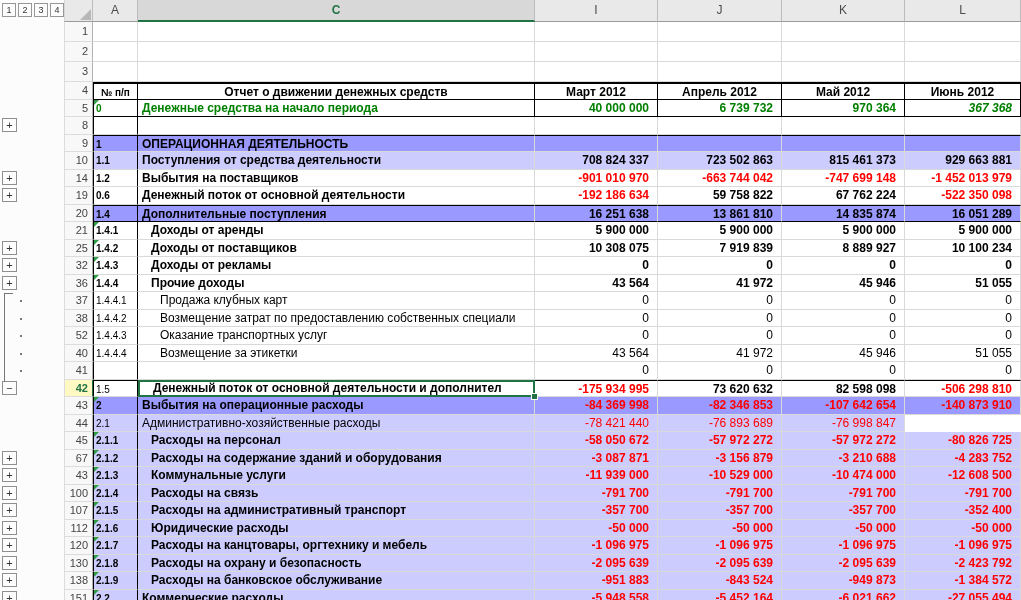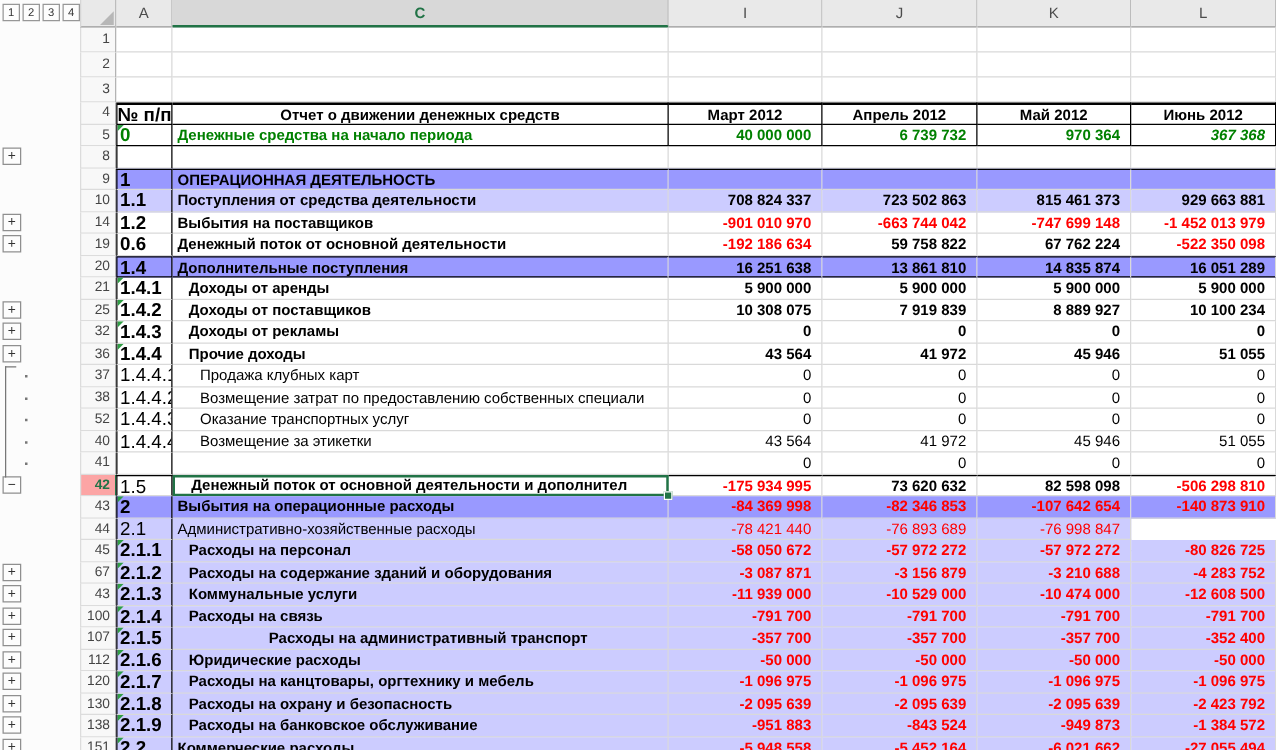--- a/index.html
+++ b/index.html
@@ -20,24 +20,24 @@
   
   .row{display:flex;height:17.5px;line-height:17px;box-sizing:border-box;}
   .row.tall{height:20px;line-height:19px;}
   .oc{width:64px;flex:none;position:relative;background:#fcfcfc;}
   .ob{position:absolute;left:2px;top:1px;width:15px;height:14px;box-sizing:border-box;border:1px solid #8f8f8f;
       background:#fdfdfd;font-size:11px;line-height:12px;text-align:center;color:#333;}
   .dot{position:absolute;left:20px;top:8px;width:2px;height:2px;background:#777;}
   .rn{width:29px;flex:none;box-sizing:border-box;background:#f8f8f8;border-left:1px solid #dcdcdc;
       border-right:1px solid #b3b3b3;border-bottom:1px solid #dcdcdc;
       font-size:11px;color:#444;text-align:right;padding-right:4px;}
-  .rn.act{background:#fca5a5;color:#217346;font-weight:bold;border-right:1px solid #217346;}
+  .rn.act{background:#fef9c3;color:#217346;font-weight:bold;border-right:1px solid #217346;}
   .cell{flex:none;box-sizing:border-box;border-right:1px solid #d9d9d9;border-bottom:1px solid #d9d9d9;
         overflow:hidden;white-space:nowrap;}
-  .ca{width:45px;font-size:15px;padding-left:2px;position:relative;}
+  .ca{width:45px;font-size:10px;padding-left:2px;position:relative;}
   .cc{padding-left:4px;}
   .cv{text-align:right;padding-right:8px;}
   .bold{font-weight:bold;}
   .center{text-align:center;padding-left:0;padding-right:0;}
   .tc-g{color:#008000;}
   .tc-r{color:#ff0000;}
   .bg-mid{background:#9999ff;}
   .bg-light{background:#ccccff;}
   .bt1{border-top:1px solid #000;}
   .bt2{border-top:2px solid #000;}
@@ -371,21 +371,21 @@
         <div class="cell cv bg-light bold tc-r" style="width: 124px;">-791 700</div>
         <div class="cell cv bg-light bold tc-r" style="width: 123px;">-791 700</div>
         <div class="cell cv bg-light bold tc-r" style="width: 116px;">-791 700</div>
       </div>
       <div class="row">
         <div class="oc">
           <div class="ob">+</div>
         </div>
         <div class="rn">107</div>
         <div class="cell ca bg-light abk bold">2.1.5<span class="tri"></span></div>
-        <div class="cell cc bg-light bold" style="width: 397px; padding-left: 13px; text-align: center;">Расходы на административный транспорт</div>
+        <div class="cell cc bg-light bold" style="width: 397px; padding-left: 13px;">Расходы на административный транспорт</div>
         <div class="cell cv bg-light bold tc-r" style="width: 123px;">-357 700</div>
         <div class="cell cv bg-light bold tc-r" style="width: 124px;">-357 700</div>
         <div class="cell cv bg-light bold tc-r" style="width: 123px;">-357 700</div>
         <div class="cell cv bg-light bold tc-r" style="width: 116px;">-352 400</div>
       </div>
       <div class="row">
         <div class="oc">
           <div class="ob">+</div>
         </div>
         <div class="rn">112</div>

